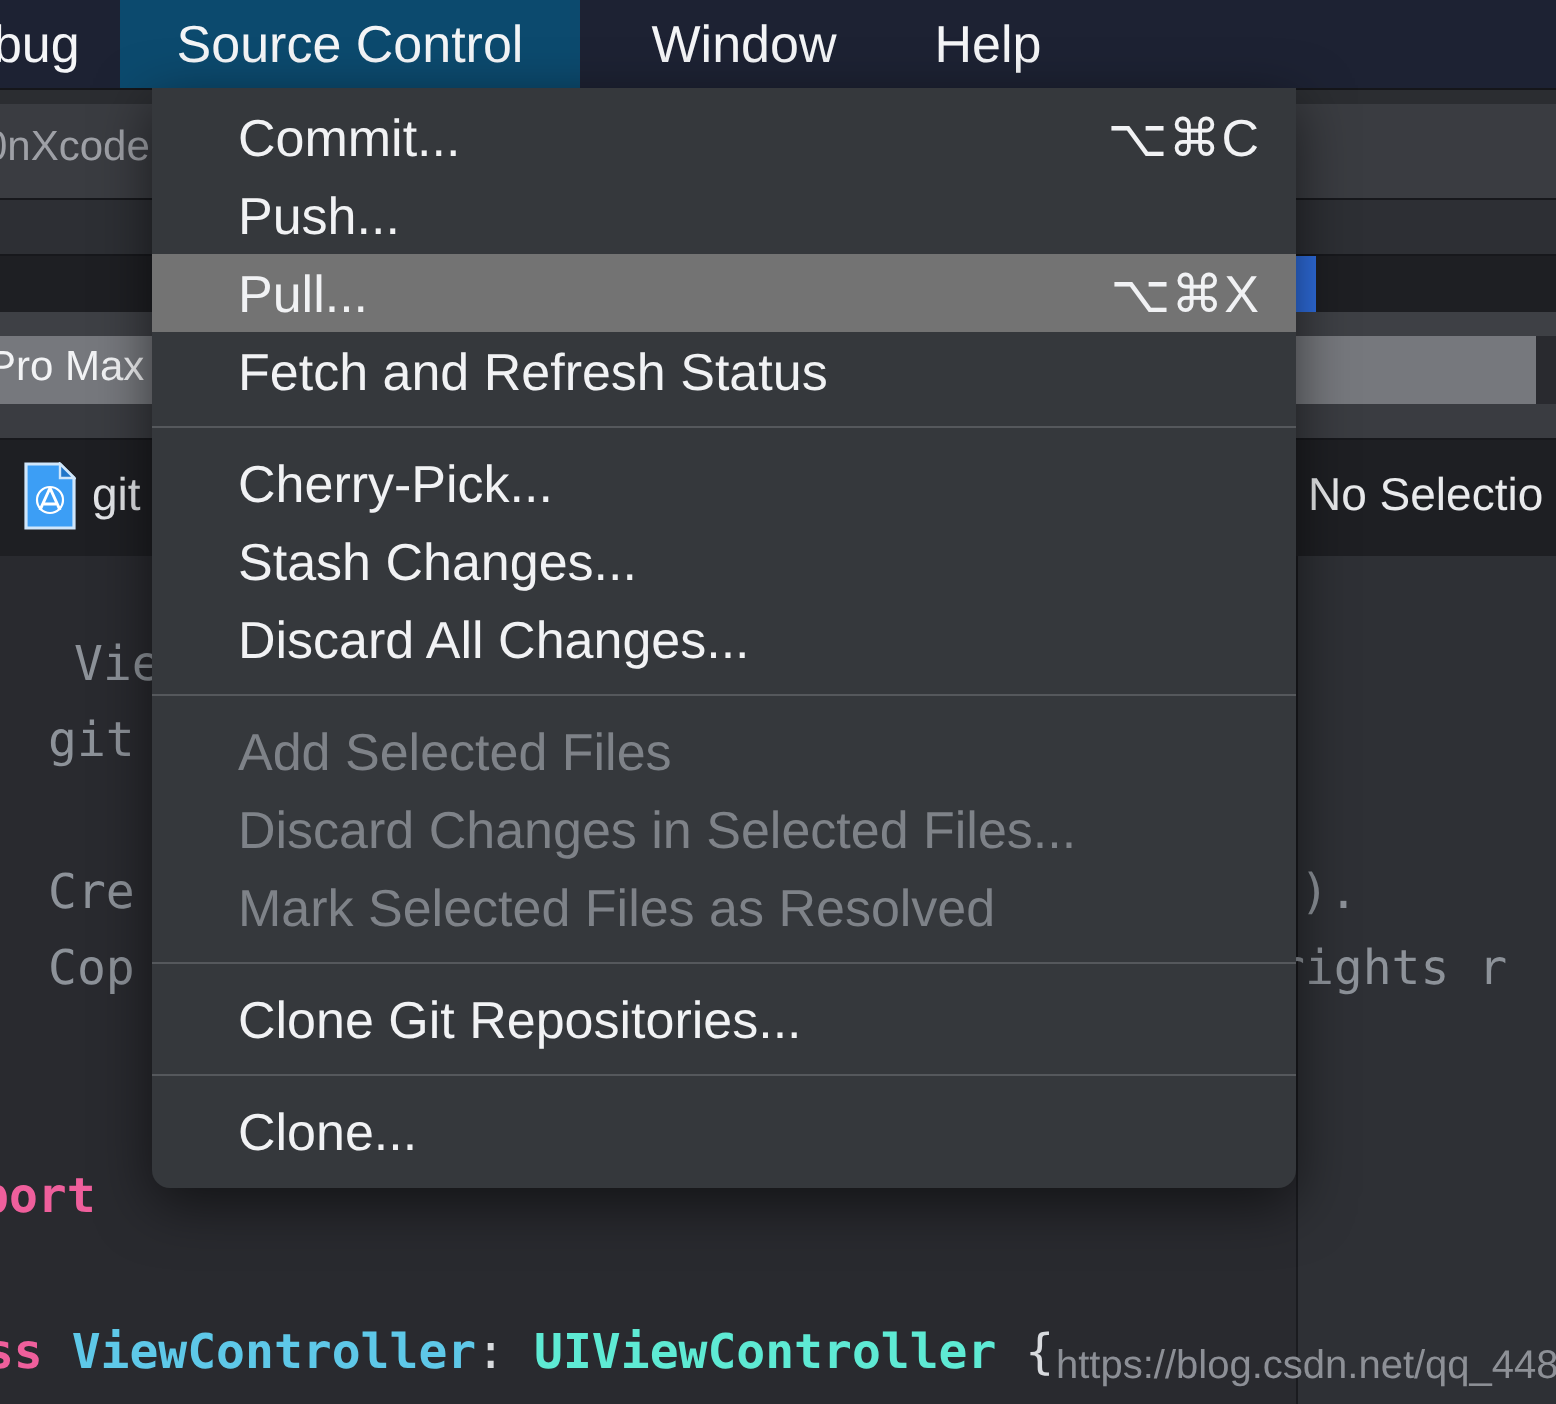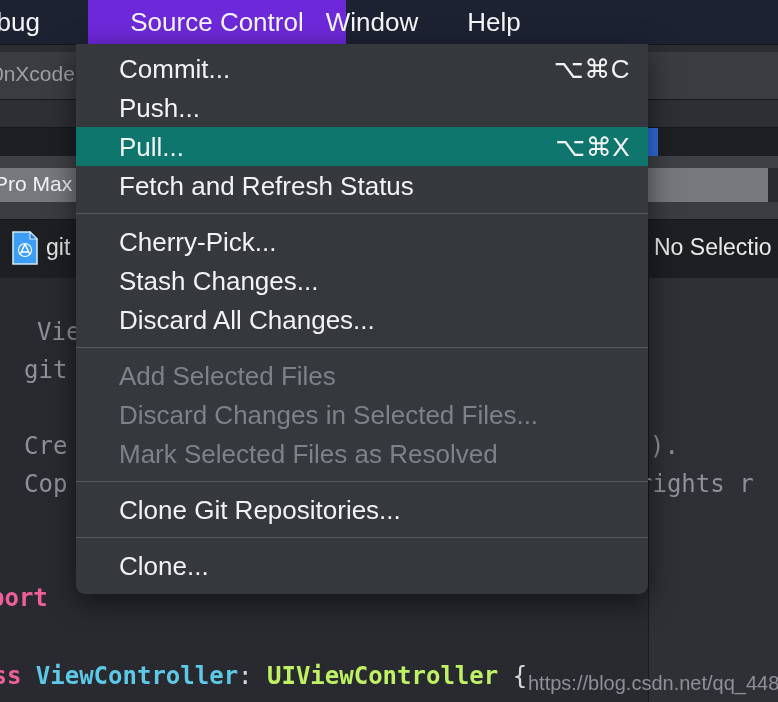--- a/index.html
+++ b/index.html
@@ -85,35 +85,35 @@
 
   
   .code {
     position:absolute;
     font-family:"DejaVu Sans Mono", monospace;
     font-size:24px; white-space:pre;
   }
   .c-comment { color:#8d9299; }
   .c-kw { color:#ef5f9c; font-weight:bold; }
   .c-type { color:#5ec8e8; font-weight:bold;text-align:right; }
-  .c-type2 { color:#bef264; font-weight:bold; }
+  .c-type2 { color:#5eead4; font-weight:bold; }
   .c-plain { color:#d8dade; }
 
   
   .menubar {
     position:absolute; left:0; top:0; width:778px; height:44px;
     background:#1d2233;
   }
   .mb-item {
     position:absolute; top:0; height:44px;
     display:flex; align-items:center; justify-content:center;
     color:#f4f5f7; font-size:26px; white-space:nowrap;
   }
   .mb-debug   { left:-18px;  width:96px; justify-content:flex-start; padding-left:0; }
-  .mb-source  { left:88px;  width:258px; background:#6d28d9; }
+  .mb-source  { left:60px;  width:230px; background:#0c4a6e; }
   .mb-window  { left:304px; width:136px; }
   .mb-help    { left:452px; width:84px; }
 
   
   .menu {
     position:absolute; left:76px; top:44px; width:572px;
     background:#35383c;
     border-bottom-left-radius:9px;
     border-bottom-right-radius:9px;
     box-shadow:0 8px 28px rgba(0,0,0,0.55);
@@ -125,21 +125,21 @@
     display:flex; align-items:center;
     padding-left:43px; padding-right:18px;
   }
   .menu-item .label {
     color:#f1f2f4; font-size:26px; white-space:nowrap; line-height:1;
   }
   .menu-item .shortcut {
     margin-left:auto; color:#f1f2f4; font-size:26px;
     letter-spacing:0.5px; white-space:nowrap; line-height:1;
   }
-  .menu-item.selected { background:#0f766e; }
+  .menu-item.selected { background:#737373; }
   .menu-item.disabled .label { color:#7e8288; }
   .menu-sep {
     height:1px; background:#55585c;
     margin:8px 0 8px 0;
   }
 
   
   .watermark {
     position:absolute; left:528px; top:672px;
     color:#9ea1a8; font-size:20px; white-space:nowrap;

